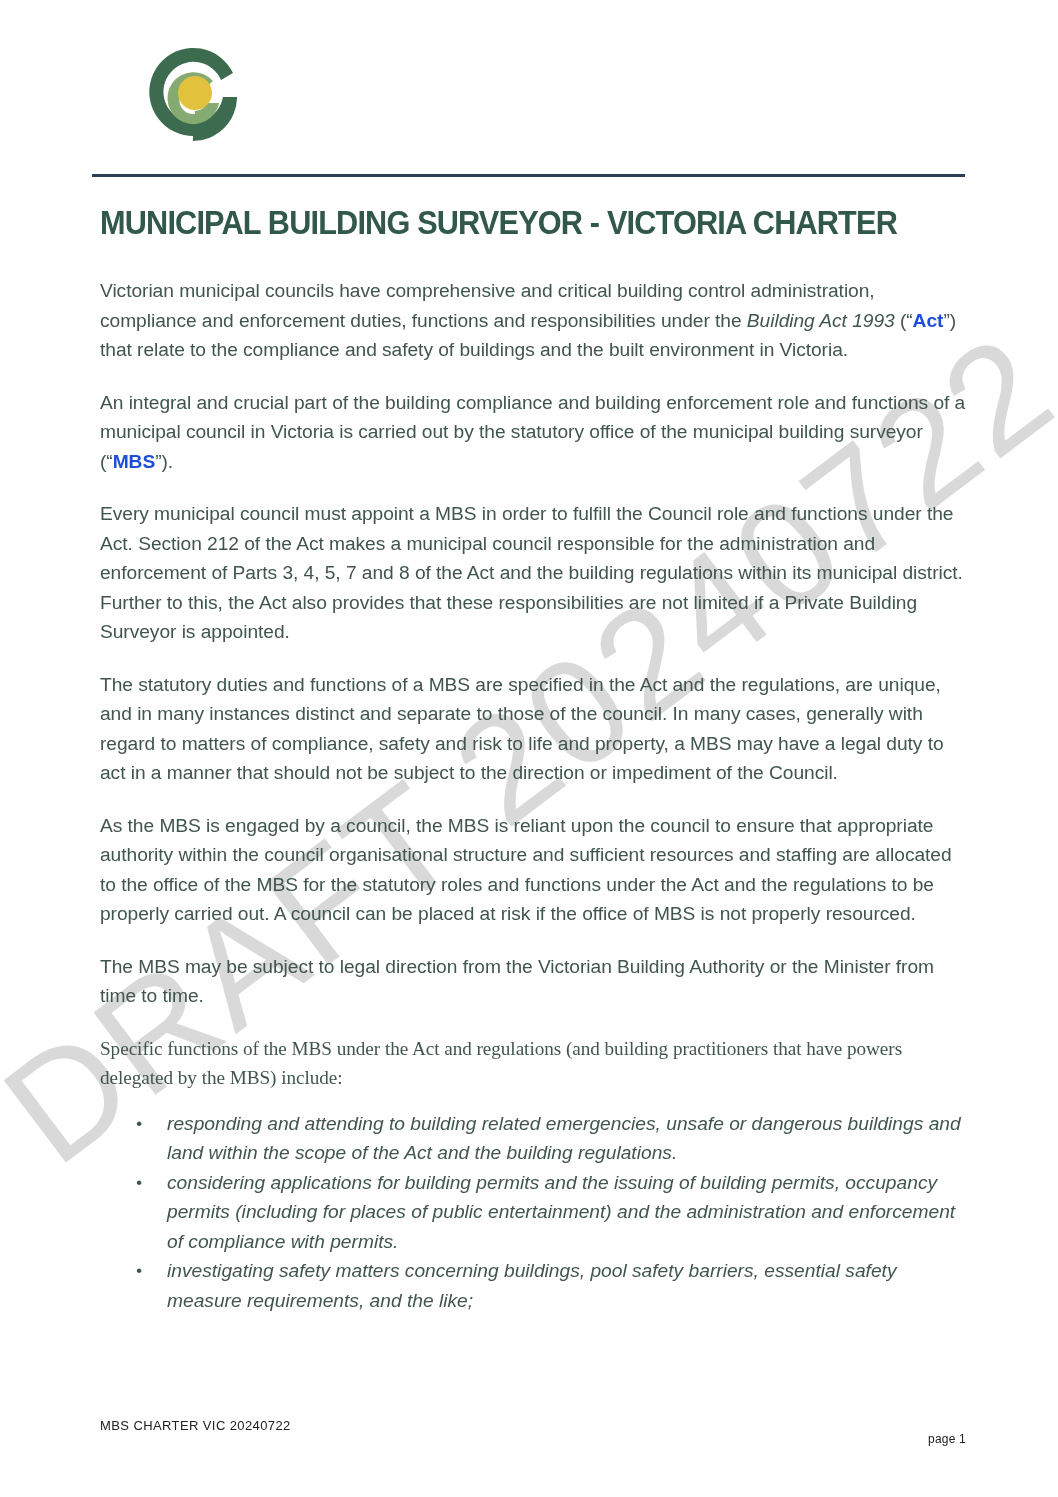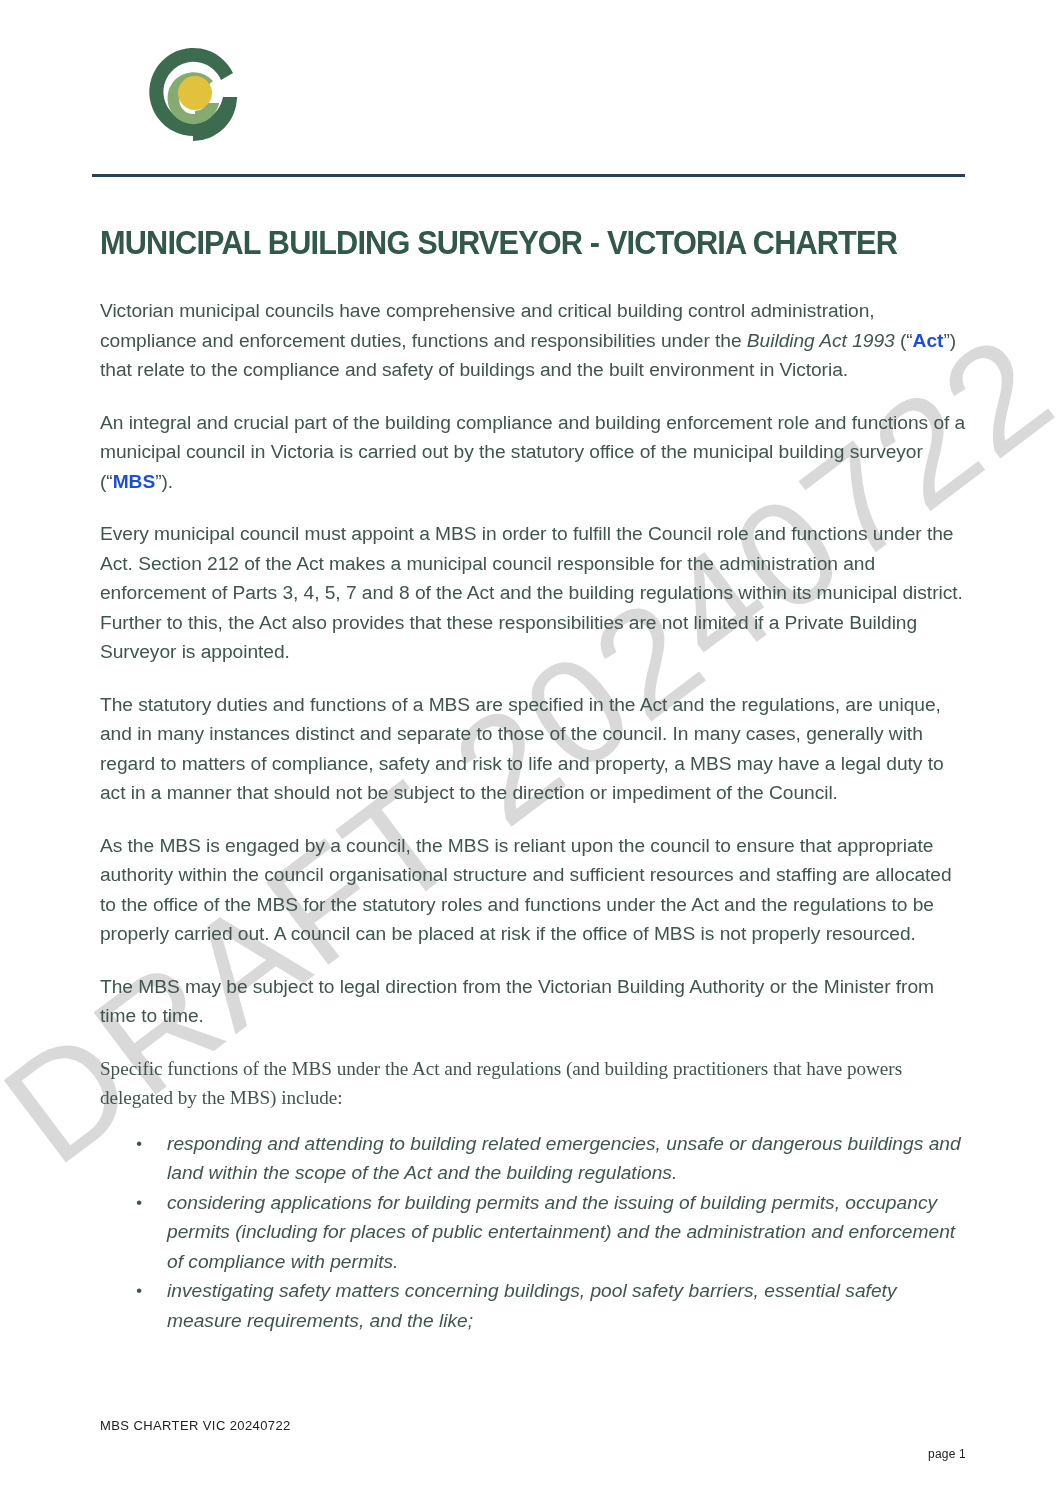--- a/index.html
+++ b/index.html
@@ -102,21 +102,21 @@
     width: 873px;
     height: 3px;
     background: #2b3f55;
     z-index: 2;
   }
 
   
   .content {
     position: absolute;
     left: 100px;
-    top: 224px;
+    top: 204px;
     width: 866px;
     z-index: 2;
   }
   .doc-title {
     margin: 0 0 34px 0;
     font-family: "Liberation Sans", sans-serif;
     font-weight: 700;
     font-size: 33px;
     line-height: 38px;
     letter-spacing: -0.9px;
@@ -165,21 +165,20 @@
   
   .footer {
     position: absolute;
     left: 100px;
     top: 1418px;
     width: 866px;
     display: flex;
     justify-content: space-between;
     align-items: baseline;
     z-index: 2;
-    flex-direction: column;
   }
   .footer-left {
     font-family: "Liberation Sans", sans-serif;
     font-size: 13px;
     letter-spacing: 0.4px;
     color: #222222;
   }
   .footer-right {
     font-family: "Liberation Sans", sans-serif;
     font-size: 12px;

